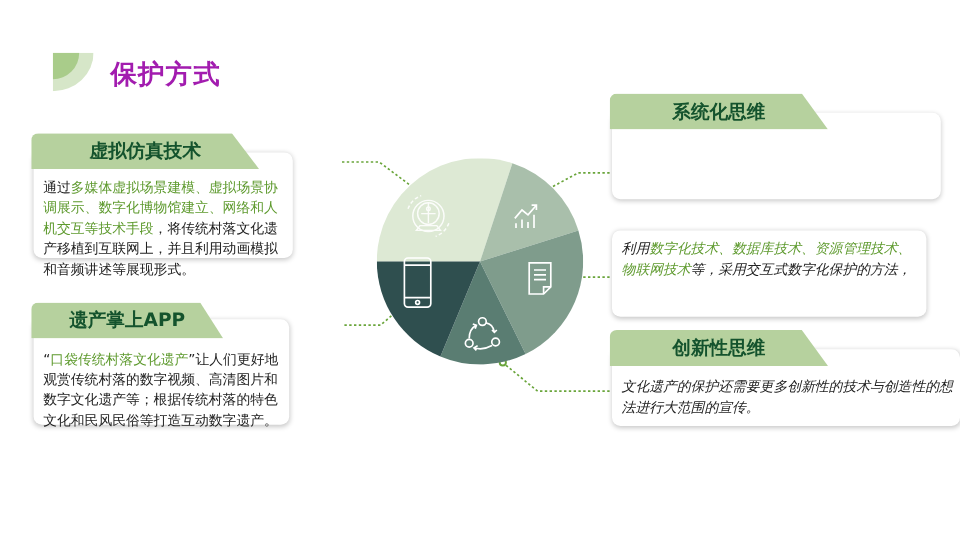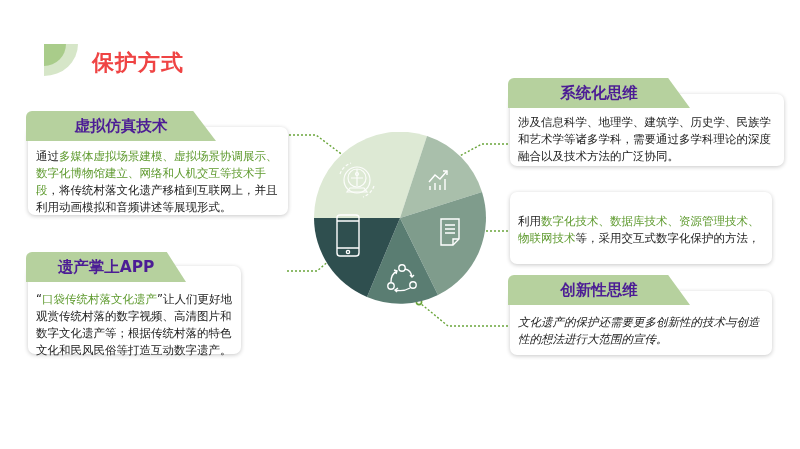--- a/index.html
+++ b/index.html
@@ -4,32 +4,32 @@
 <style>
   html, body { margin: 0; padding: 0; }
   body {
     width: 800px; height: 449px; position: relative; overflow: hidden;
     background: #ffffff;
     font-family: "DejaVu Sans", "Liberation Sans", sans-serif;
   }
   .title-deco { position: absolute; left: 44px; top: 44px; width: 34px; height: 32px; }
   .page-title {
     position: absolute; left: 92px; top: 48px;
-    font-size: 22px; font-weight: bold; color: #ef4444; letter-spacing: 1px;
+    font-size: 22px; font-weight: bold; color: #a21caf; letter-spacing: 1px;
     line-height: 30px;
   }
   .card {
     position: absolute; background: #ffffff; border-radius: 7px;
     box-shadow: 0 1px 4px rgba(0,0,0,0.22);
     padding: 0 10px; box-sizing: border-box;
     font-size: 11.5px; line-height: 17px; color: #222;
   }
   .card .tab {
     position: absolute; left: -2px; top: -17px; height: 30px;
-    background: #b6d19e; color: #4c1d95; font-weight: bold; font-size: 15.5px;
+    background: #b6d19e; color: #14532d; font-weight: bold; font-size: 15.5px;
     line-height: 30px; text-align: center; box-sizing: border-box;
     clip-path: polygon(0 0, 88% 0, 100% 100%, 0 100%);
     border-radius: 6px 0 0 0;
   }
   .card .body { position: absolute; left: 8px; right: 6px; }
   .hl { color: #5e9a2e; }
   .pie { position: absolute; left: 314px; top: 132px; width: 172px; height: 172px; }
   .connectors { position: absolute; left: 0; top: 0; width: 800px; height: 449px; pointer-events: none; }
 </style>
 </head>
@@ -97,45 +97,42 @@
     <path d="M7 8 Q0 12 -8 10 M-5 8 L-8 10 L-6 12"></path>
   </g>
 
   <g stroke="#ffffff" stroke-width="1.4" fill="none" transform="translate(-52,18)">
     <rect x="-11" y="-21" width="22" height="41" rx="3"></rect>
     <path d="M-11 -15 H11 M-11 12 H11"></path>
     <circle cx="0" cy="16" r="1.6"></circle>
   </g>
 </svg>
 
-<div class="card" style="left:28px; top:127px; width:260px; height:88px;">
+<div class="card" style="left:28px; top:127px; width:216px; height:88px;">
   <div class="tab" style="width:190px; top:-16px;">虚拟仿真技术</div>
   <div class="body" style="top:21px;">
     <span>通过</span><span class="hl">多媒体虚拟场景建模、虚拟场景协调展示、数字化博物馆建立、网络和人机交互等技术手段</span><span>，将传统村落文化遗产移植到互联网上，并且利用动画模拟和音频讲述等展现形式。</span>
   </div>
 </div>
 
 <div class="card" style="left:28px; top:266px; width:213px; height:88px;">
   <div class="tab" style="width:160px; top:-14px;">遗产掌上APP</div>
   <div class="body" style="top:25px;">
     <span>“</span><span class="hl">口袋传统村落文化遗产</span><span>”让人们更好地观赏传统村落的数字视频、高清图片和数字文化遗产等；根据传统村落的特色文化和民风民俗等打造互动数字遗产。</span>
   </div>
 </div>
 
 <div class="card" style="left:510px; top:94px; width:274px; height:72px;">
   <div class="tab" style="width:182px; top:-16px;">系统化思维</div>
-  <div class="body" style="top:20px;">
-    <span>涉及信息科学、地理学、建筑学、历史学、民族学和艺术学等诸多学科，需要通过多学科理论的深度融合以及技术方法的广泛协同。</span>
-  </div>
 </div>
 
 <div class="card" style="left:510px; top:192px; width:262px; height:72px;">
-  <div class="body" style="top:21px;">
+  <div class="body" style="top:7px;font-style:italic;">
     <span>利用</span><span class="hl">数字化技术、数据库技术、资源管理技术、物联网技术</span><span>等，采用交互式数字化保护的方法，</span>
   </div>
 </div>
 
-<div class="card" style="left:510px; top:291px; width:262px; height:64px;">
+<div class="card" style="left:510px; top:291px; width:290px; height:64px;">
   <div class="tab" style="width:182px; top:-16px;">创新性思维</div>
   <div class="body" style="top:23px;font-style:italic;">
     <span>文化遗产的保护还需要更多创新性的技术与创造性的想法进行大范围的宣传。</span>
   </div>
 </div>
 
 </body></html>

